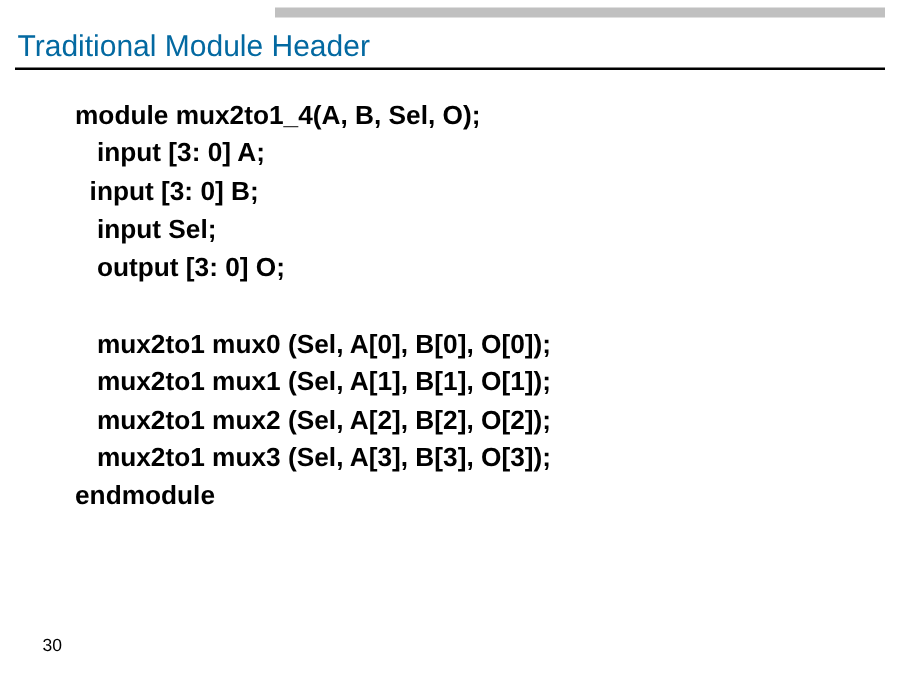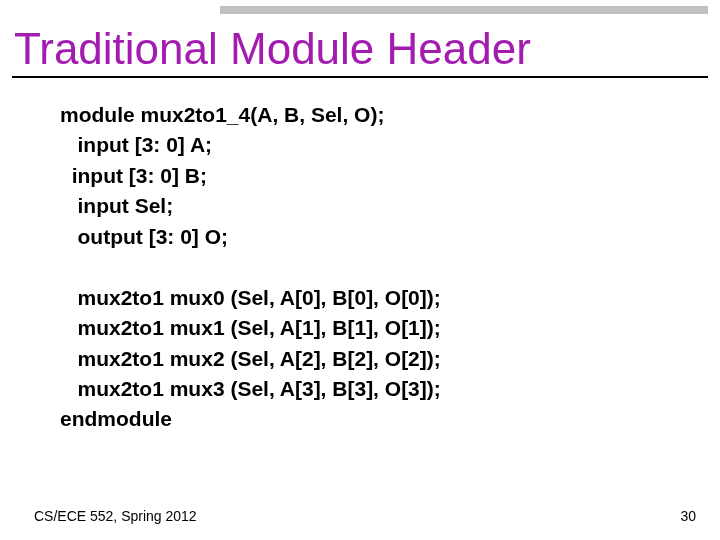--- a/index.html
+++ b/index.html
@@ -1,19 +1,19 @@
 <!DOCTYPE html>
 <html><head>
 <meta charset="utf-8">
 <style>
   * { margin: 0; padding: 0; box-sizing: border-box; }
   html, body { width: 720px; height: 540px; background: #fff; font-family: Verdana, Tahoma, Geneva, sans-serif; overflow: hidden; }
   .slide { width: 720px; height: 540px; position: relative; display: flex; flex-direction: column; }
   .topbar { height: 8px; background: #c0c0c0; margin-left: 220px; margin-right: 12px; margin-top: 6px; }
-  .title { color: #a21caf; font-size: 44px; font-weight: 400; margin: 10px 0 2px 14px; letter-spacing: 0px; }
+  .title { color: #0369a1; font-size: 24px; font-weight: 400; margin: 10px 0 2px 14px; letter-spacing: 0px; }
   .hr { border: none; border-top: 2px solid #000; margin: 0 12px 0 12px; }
   .body { flex: 1; padding: 22px 0 0 60px; }
   .code { color: #000; font-size: 21px; font-weight: 700; line-height: 1.45; white-space: pre; font-family: Verdana, Tahoma, Geneva, sans-serif; }
   .footer { position: absolute; bottom: 16px; left: 34px; right: 24px; display: flex; justify-content: space-between; font-size: 14px; color: #000; }
 </style>
 </head>
 <body>
 
 <div class="slide">
   <div class="topbar"></div>
@@ -26,16 +26,15 @@
 <span>   input Sel;</span>
 <span>   output [3: 0] O;</span>
 <span></span>
 <span>   mux2to1 mux0 (Sel, A[0], B[0], O[0]);</span>
 <span>   mux2to1 mux1 (Sel, A[1], B[1], O[1]);</span>
 <span>   mux2to1 mux2 (Sel, A[2], B[2], O[2]);</span>
 <span>   mux2to1 mux3 (Sel, A[3], B[3], O[3]);</span>
 <span>endmodule</span></div>
   </div>
   <div class="footer">
-    <span>CS/ECE 552, Spring 2012</span>
     <span>30</span>
   </div>
 </div>
 
 </body></html>

